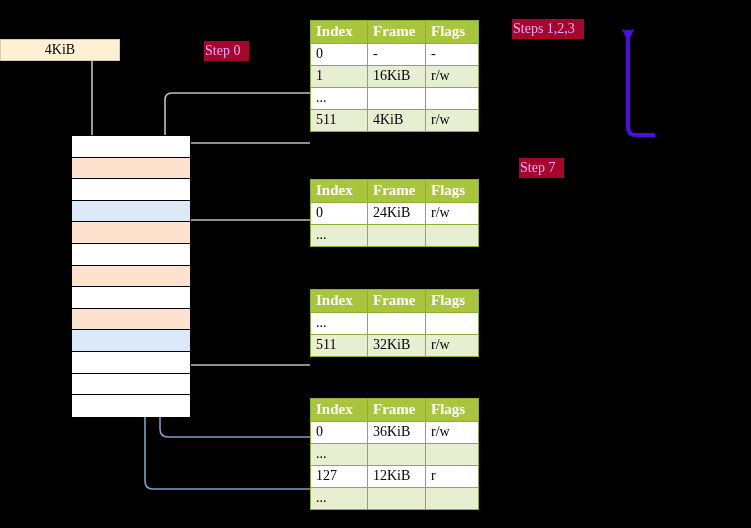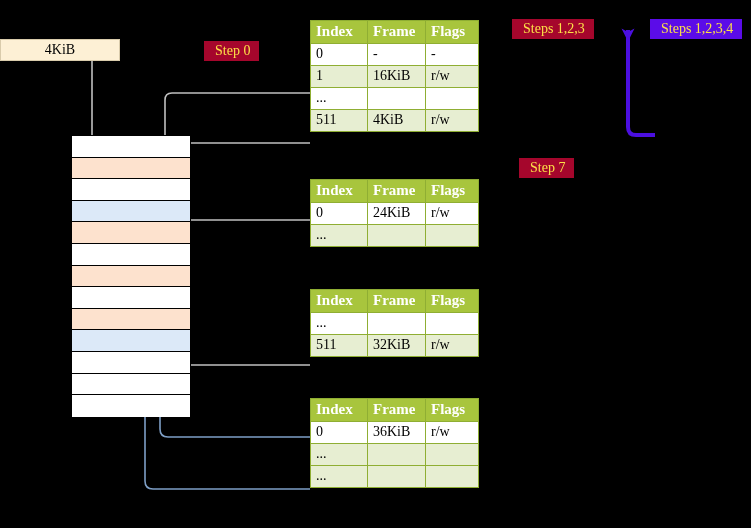--- a/index.html
+++ b/index.html
@@ -18,23 +18,23 @@
     position:absolute;left:0;top:39px;width:120px;height:22px;
     background:#fdf0d5;border:1px solid #d9cbab;
     box-sizing:border-box;
     display:flex;align-items:center;justify-content:center;
     font-size:14px;color:#000;
   }
 
   
   .badge{
     position:absolute;
-    padding:2px 9px 3px 11px;
+    padding:2px 9px 3px 1px;
     font-size:14px;line-height:1.1;
-    color:#fde047;white-space:nowrap;
+    color:#f0abfc;white-space:nowrap;
     box-sizing:border-box;
   }
   .badge.crimson{background:#a5062c;}
   .badge.violet{background:#5b0ce8;}
   #badge-step0{left:204px;top:41px;}
   #badge-step4{left:519px;top:158px;}
   #badge-steps123{left:512px;top:19px;}
   #badge-steps1234{left:650px;top:19px;}
 
   
@@ -121,21 +121,20 @@
     <path d="M310,489 L153,489 Q145,489 145,481 L145,218" stroke="#7e9fc6" stroke-width="1.6" fill="none" marker-end="url(#ablue)"></path>
 
     <path d="M655,135 L636,135 Q628,135 628,127 L628,30" stroke="#4b0fe0" stroke-width="4" fill="none" marker-end="url(#aviolet)"></path>
   </svg>
 
   <div class="kib-bar">4KiB</div>
 
   <div class="badge crimson" id="badge-step0">Step 0</div>
   <div class="badge crimson" id="badge-step4">Step 7</div>
   <div class="badge crimson" id="badge-steps123">Steps 1,2,3</div>
-  <div class="badge violet" id="badge-steps1234">Steps 1,2,3,4</div>
 
   <div class="memory" id="memory-col">
       <div class="mem-row"></div>
       <div class="mem-row orange"></div>
       <div class="mem-row"></div>
       <div class="mem-row blue"></div>
       <div class="mem-row orange"></div>
       <div class="mem-row"></div>
       <div class="mem-row orange"></div>
       <div class="mem-row"></div>
@@ -231,20 +230,25 @@
         <tr>
           <td class="col-index">0</td>
           <td class="col-frame">36KiB</td>
           <td class="col-flags">r/w</td>
         </tr>
         <tr class="alt">
           <td class="col-index">...</td>
           <td class="col-frame"></td>
           <td class="col-flags"></td>
         </tr>
+        <tr>
+          <td class="col-index">127</td>
+          <td class="col-frame">12KiB</td>
+          <td class="col-flags">r</td>
+        </tr>
         <tr class="alt">
           <td class="col-index">...</td>
           <td class="col-frame"></td>
           <td class="col-flags"></td>
         </tr>
       </tbody>
     </table>
 
 </div>
 

